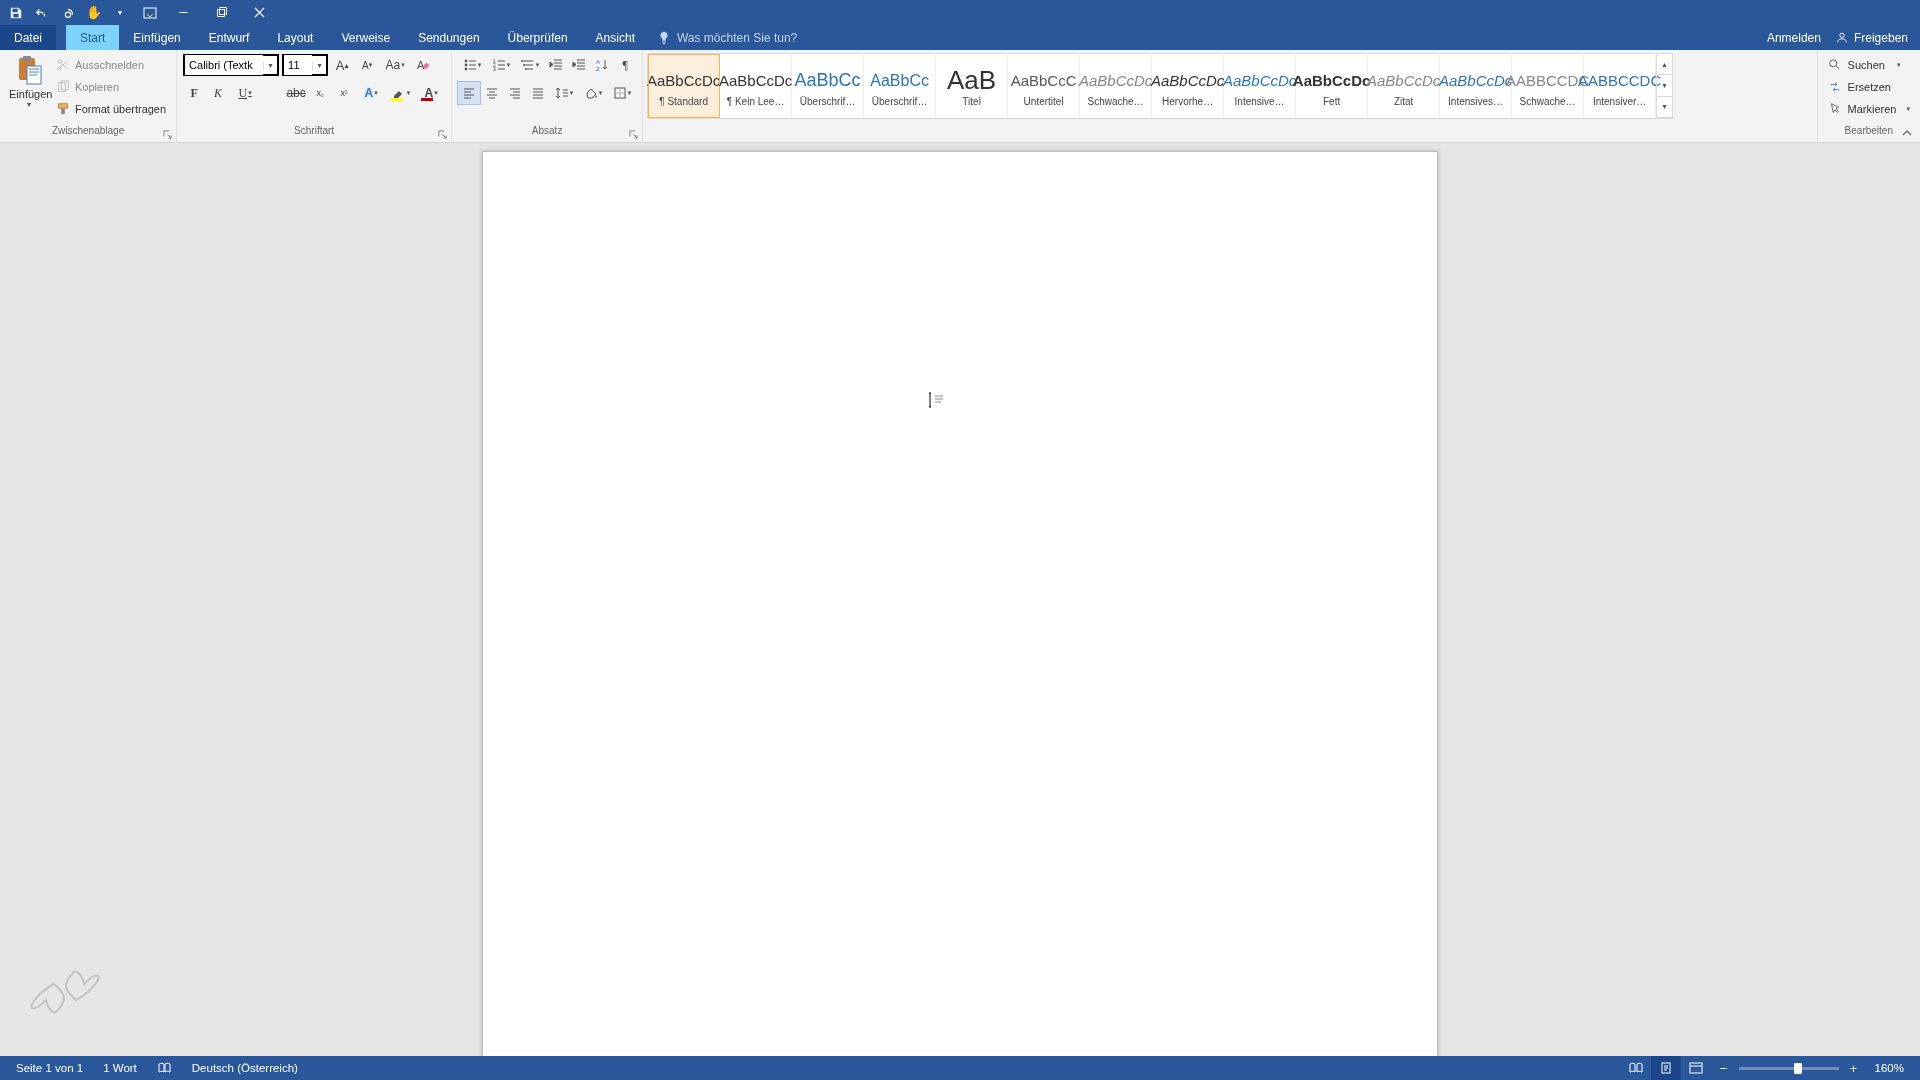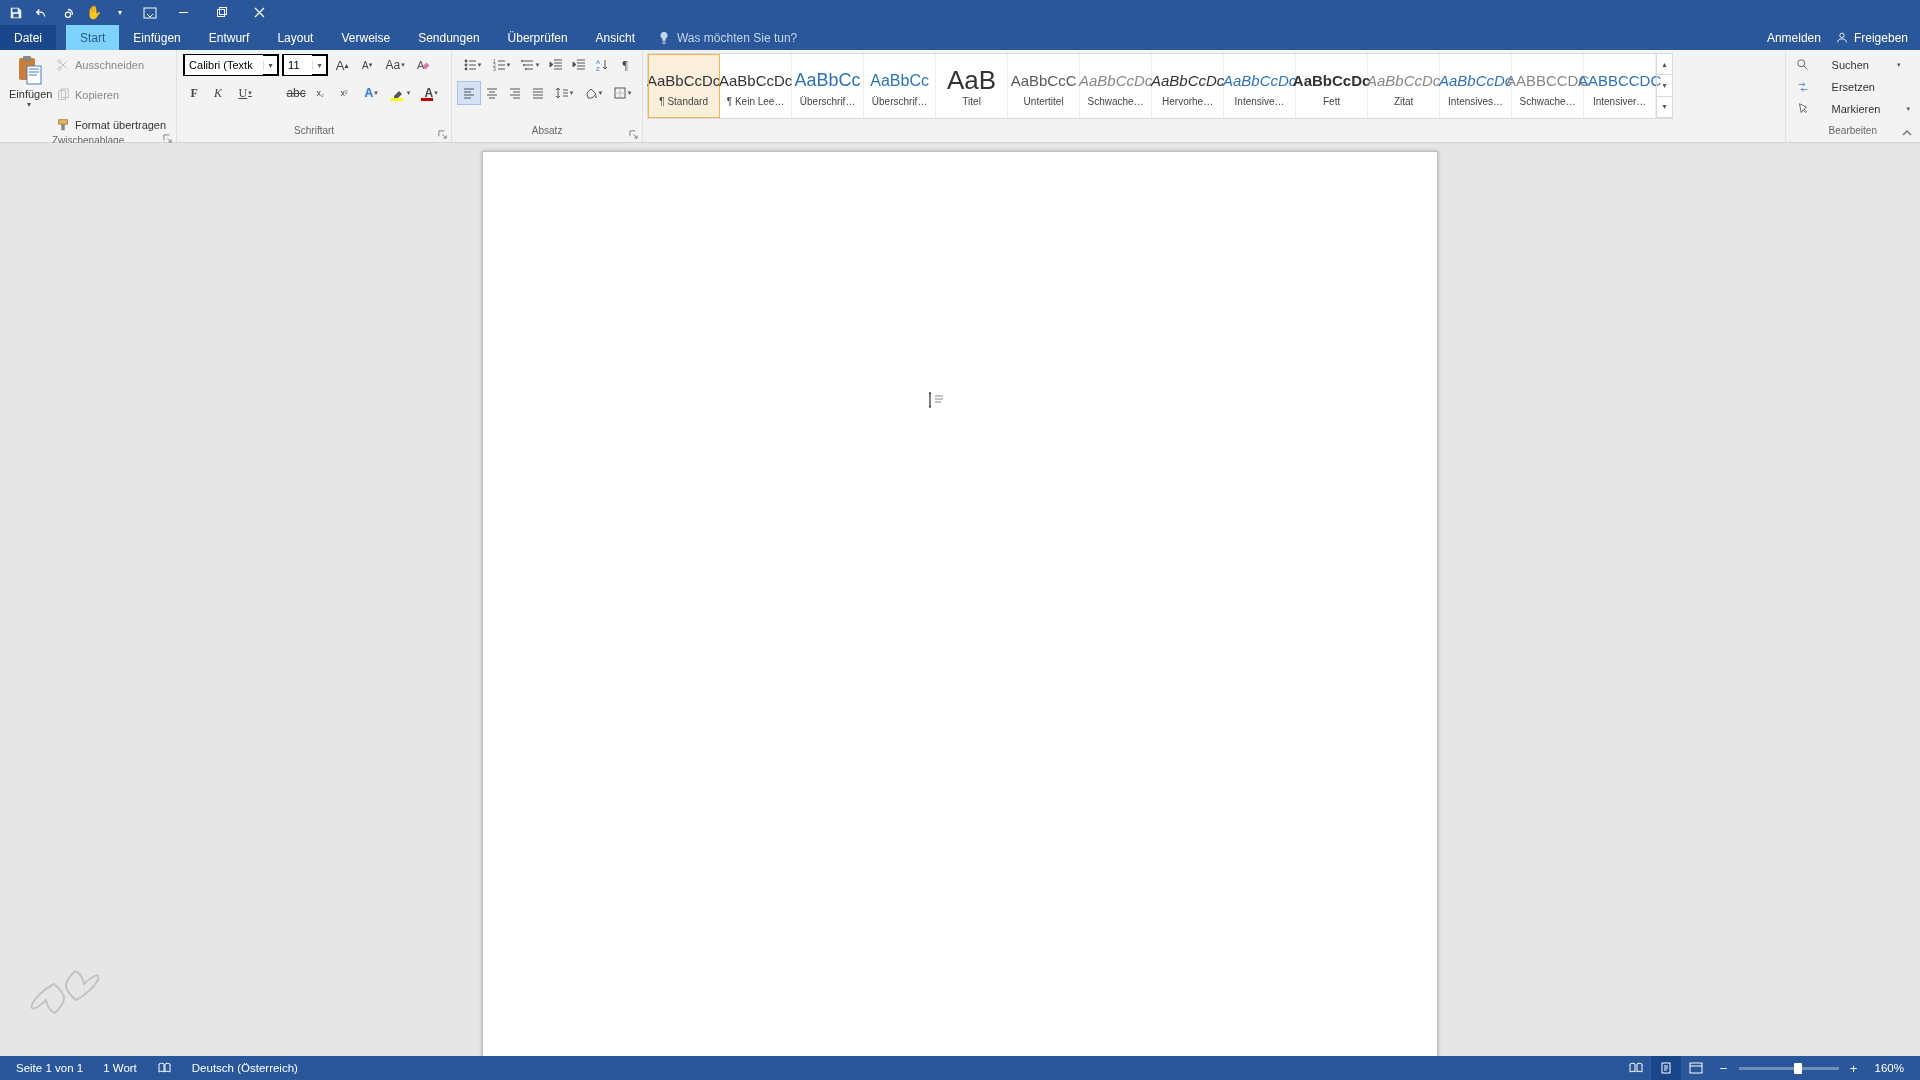--- a/index.html
+++ b/index.html
@@ -33,21 +33,21 @@
 .group-body { flex: 1; display: flex; align-items: flex-start; padding: 3px 6px 0 6px; }
 .group-label { height: 17px; font-size: 10px; color: #666; text-align: center; position: relative; }
 .dlg-launcher { position: absolute; right: 2px; bottom: 1px; width: 14px; height: 14px; display: flex; align-items: center; justify-content: center; }
 .dlg-launcher svg { width: 9px; height: 9px; stroke: #777; }
 .collapse-ribbon { position: absolute; right: 4px; bottom: 2px; width: 18px; height: 14px; display: flex; align-items: center; justify-content: center; }
 
 
 .clip-col { display: flex; flex-direction: column; align-items: center; width: 46px; }
 .paste-btn { width: 40px; text-align: center; font-size: 11px; color: #333; }
 .paste-icon { width: 32px; height: 32px; margin: 1px auto 0; }
-.clip-rows { display: flex; flex-direction: column; gap: 10px; padding-top: 2px; }
+.clip-rows { display: flex; flex-direction: column; gap: 2px; padding-top: 2px; }
 .clip-row { display: flex; align-items: center; gap: 5px; font-size: 11px; color: #888; height: 20px; padding: 0 4px; }
 .clip-row.enabled { color: #333; }
 .clip-row svg { width: 14px; height: 14px; }
 
 
 .font-row1 { display: flex; align-items: center; gap: 3px; height: 24px; }
 .font-row2 { display: flex; align-items: center; gap: 2px; height: 24px; margin-top: 4px; }
 .combo { background: #fff; border: 2px solid #000000; height: 22px; display: flex; align-items: center; }
 .combo input { border: 0; outline: 0; font-size: 11px; padding: 0 4px; height: 20px; }
 .combo .arrow { width: 14px; text-align: center; font-size: 8px; color: #555; border-left: 1px solid #ddd; }
@@ -71,21 +71,21 @@
 .styles-gallery { display: flex; align-items: stretch; height: 66px; border: 1px solid #d9d9d9; background: #fff; }
 .style-item { width: 72px; display: flex; flex-direction: column; align-items: center; justify-content: center; border-right: 1px solid #eee; padding: 2px 2px; }
 .style-item.selected { outline: 1px solid #f7b551; outline-offset: -1px; background: #fbeedb; }
 .style-preview { font-size: 15px; color: #333; height: 30px; display: flex; align-items: center; }
 .style-name { font-size: 10px; color: #444; white-space: nowrap; overflow: hidden; text-overflow: ellipsis; max-width: 68px; }
 .gallery-spin { width: 16px; display: flex; flex-direction: column; border-left: 1px solid #d9d9d9; }
 .gallery-spin div { flex: 1; display: flex; align-items: center; justify-content: center; font-size: 8px; color: #555; border-bottom: 1px solid #d9d9d9; }
 
 
 .edit-rows { display: flex; flex-direction: column; gap: 2px; padding-top: 2px; }
-.edit-row { display: flex; align-items: center; gap: 22px; font-size: 11px; color: #333; height: 20px; padding: 0 4px; }
+.edit-row { display: flex; align-items: center; gap: 6px; font-size: 11px; color: #333; height: 20px; padding: 0 4px; }
 .edit-row svg, .edit-row .ic { width: 14px; height: 14px; }
 
 
 .workspace { position: absolute; top: 143px; bottom: 24px; left: 0; right: 0; background: #e6e6e6; overflow: hidden; }
 .page { position: absolute; left: 50%; transform: translateX(-50%); top: 8px; width: 956px; height: 1350px; background: #fff; box-shadow: 0 0 4px rgba(0,0,0,.25); border: 1px solid #bfbfbf; }
 .page-content { position: absolute; left: 113px; top: 113px; right: 113px; font-family: Calibri, sans-serif; font-size: 15px; color: #333; }
 .text-cursor { display: inline-block; width: 1px; height: 17px; background: #000; vertical-align: text-bottom; margin-left: 0; animation: blink 1s steps(1) infinite; }
 @keyframes blink { 50% { opacity: 0; } }
 .mouse-caret { position: absolute; left: 443px; top: 240px; width: 20px; height: 16px; }
 .mouse-caret svg { width: 20px; height: 16px; }

